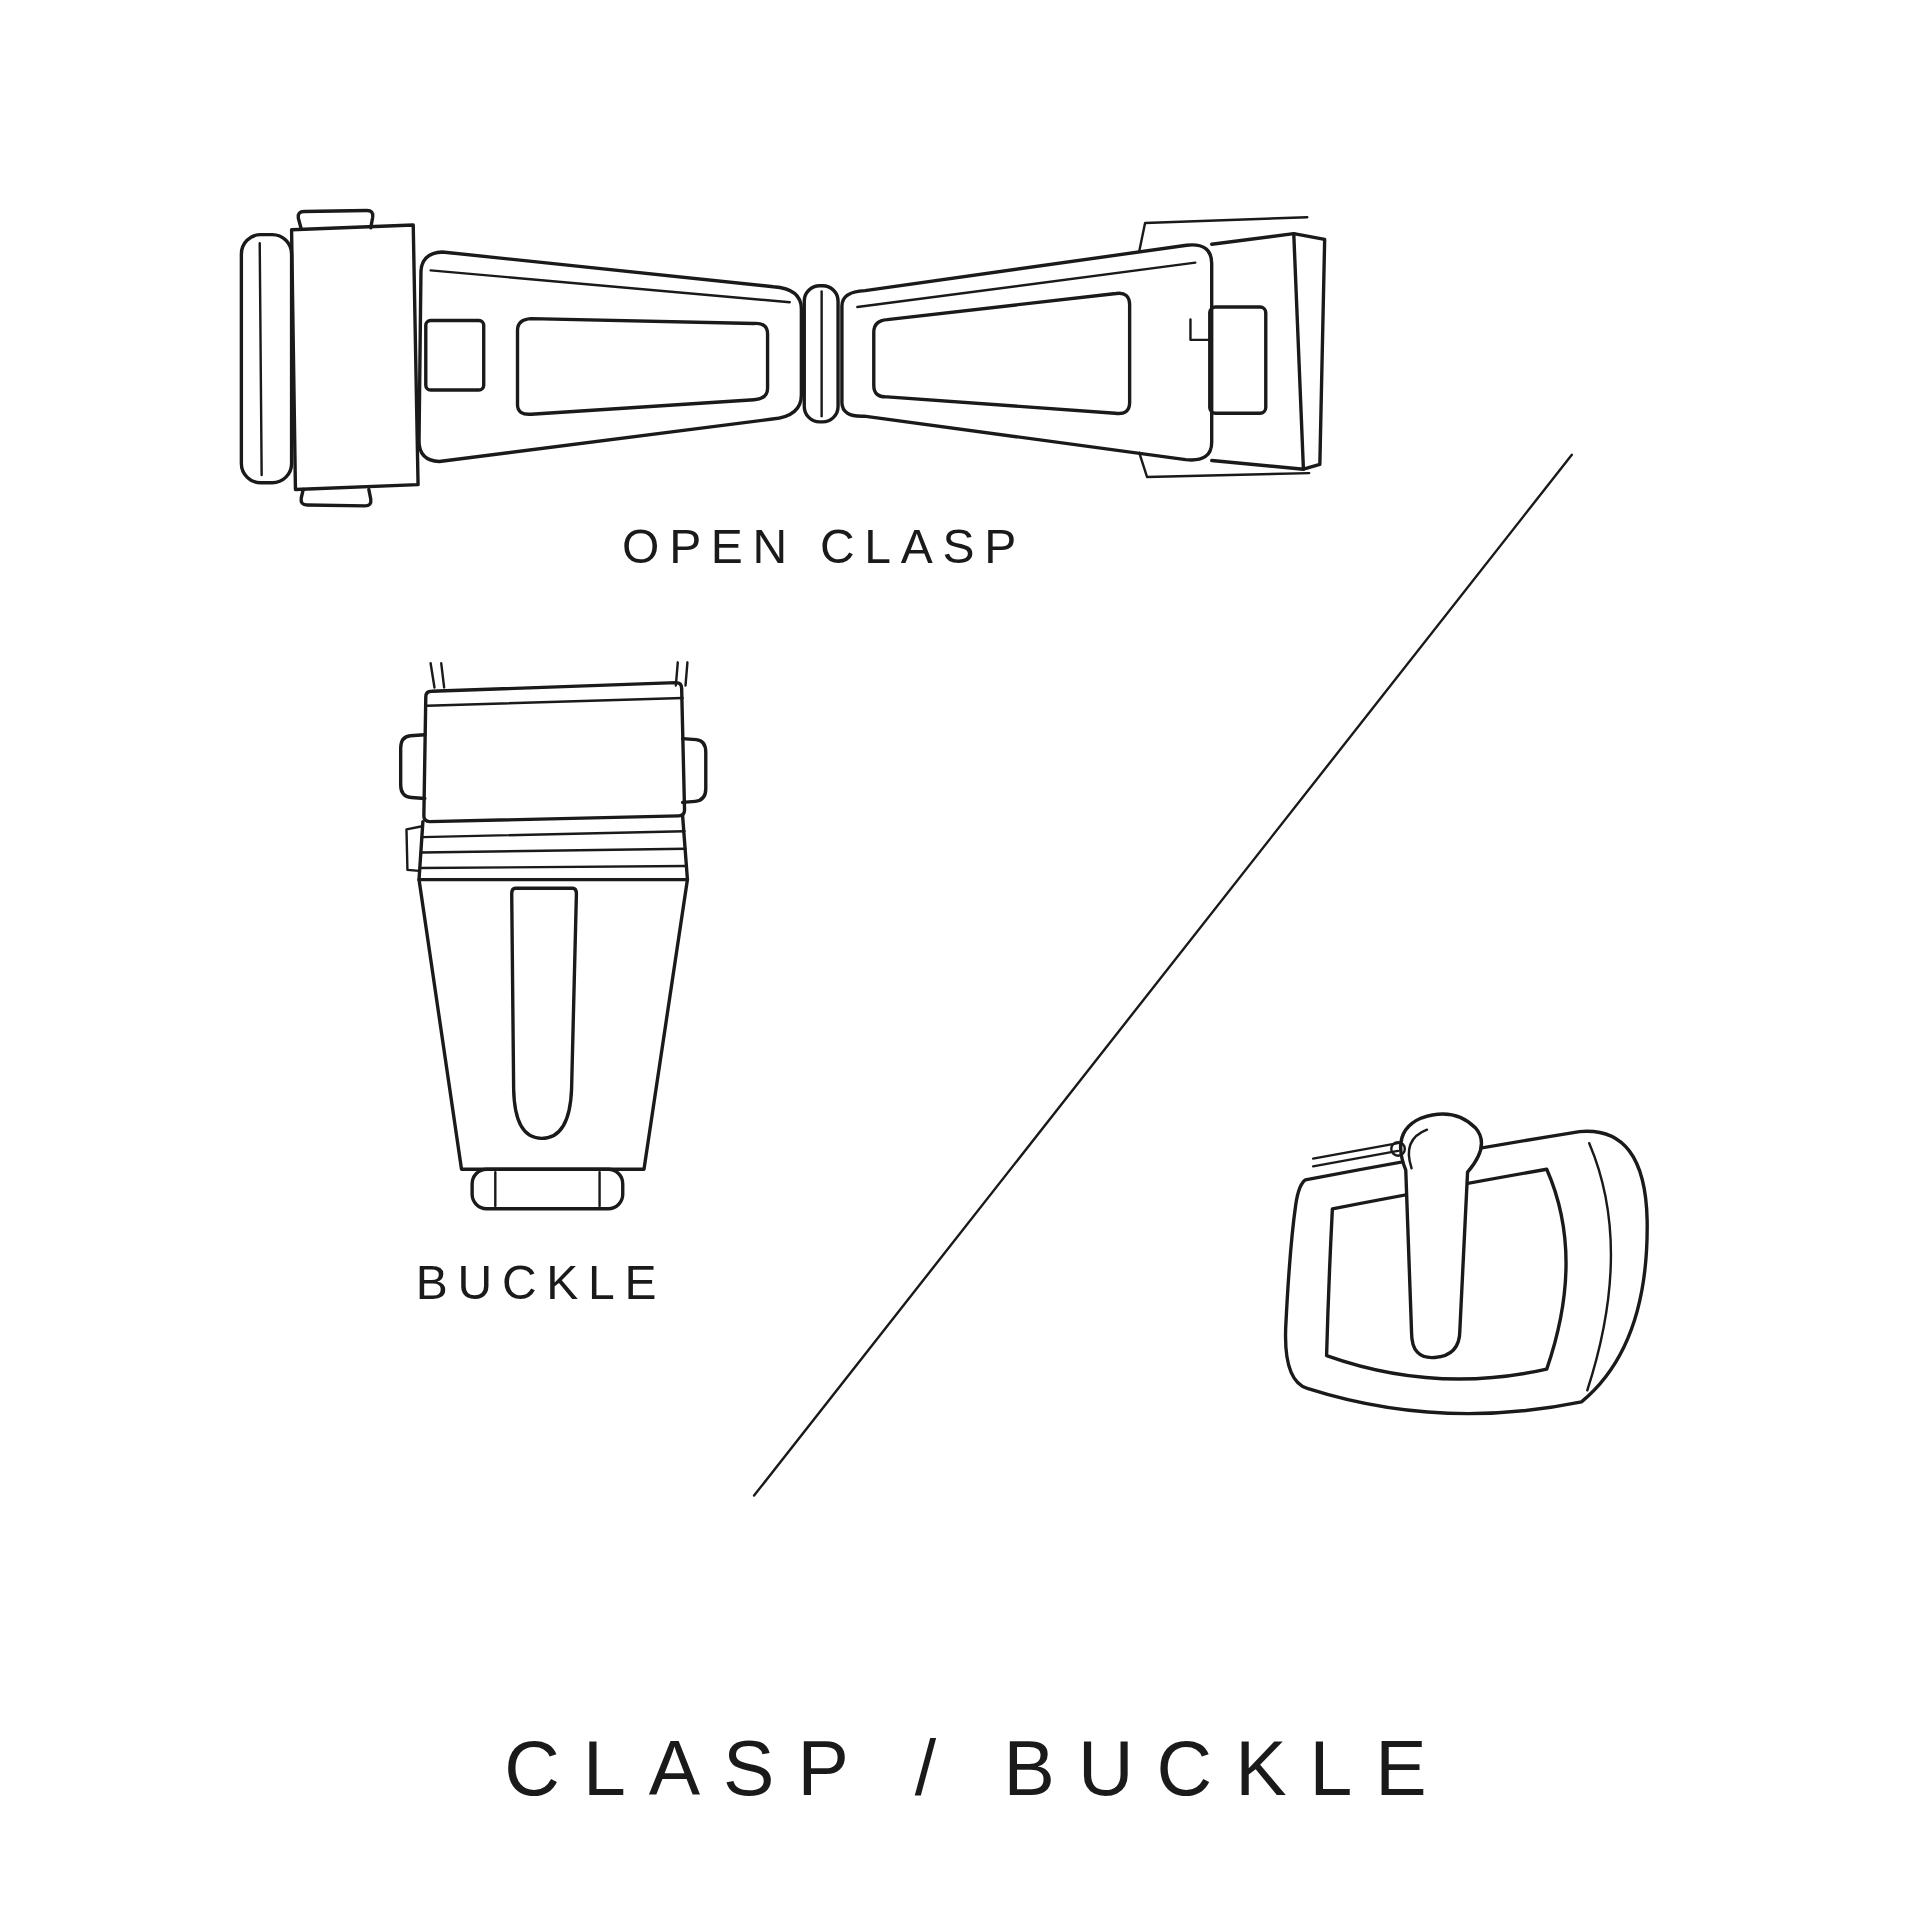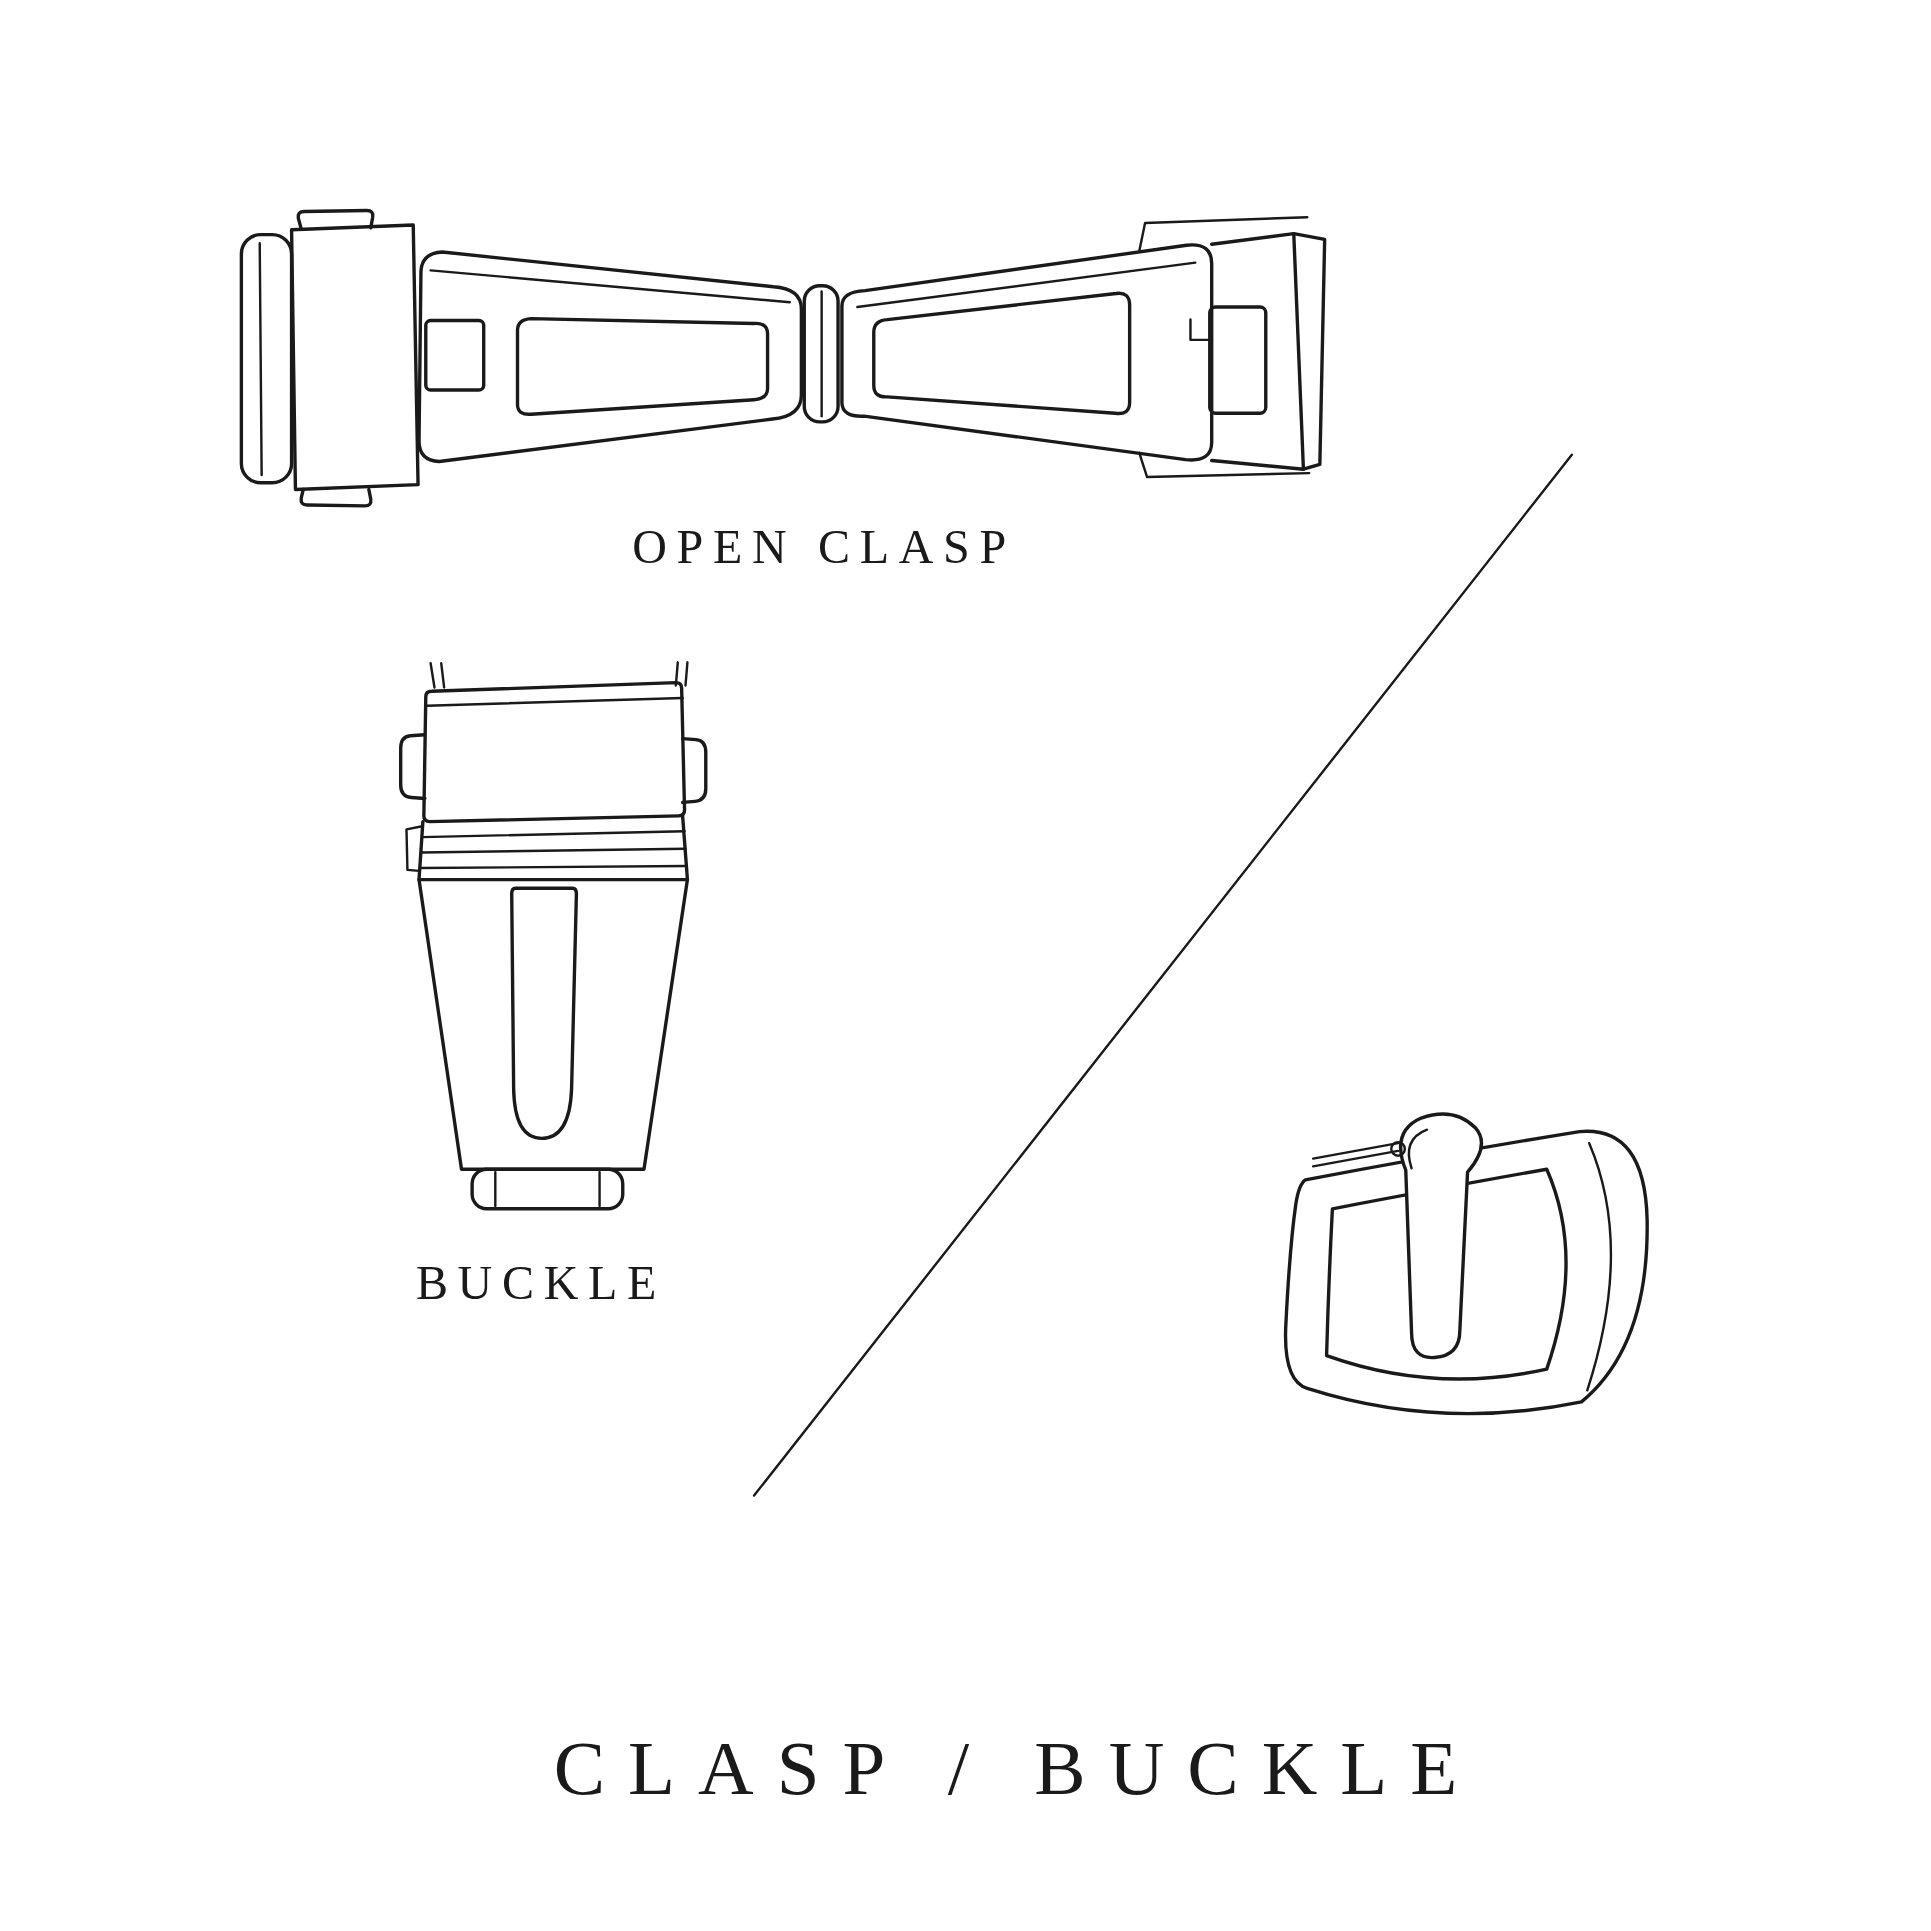--- a/index.html
+++ b/index.html
@@ -3,21 +3,21 @@
 <meta charset="utf-8">
 <style>
   * { margin: 0; padding: 0; box-sizing: border-box; }
   html, body { background: #ffffff; }
   .canvas {
     position: relative;
     width: 1913px;
     height: 1931px;
     background: var(--bg, #ffffff);
     overflow: hidden;
-    font-family: Liberation Serif, serif;
+    font-family: Liberation Sans, sans-serif;
   }
   .art { position: absolute; left: 0; top: 0; }
   svg .s {
     fill: none;
     stroke: var(--line, #1a1a1a);
     stroke-width: 3.5;
     stroke-linecap: round;
     stroke-linejoin: round;
   }
   svg .thin { stroke-width: 2.5; }
@@ -36,21 +36,20 @@
   #label-closed { left: 541px;  top: 1259px; }
   .title {
     position: absolute;
     transform: translateX(-50%);
     color: var(--text, #1a1a1a);
     font-size: 77px;
     font-weight: 400;
     letter-spacing: 23px;
     line-height: 1;
     white-space: nowrap;
-    margin-left: 40px;
   }
   #label-title { left: 977px; top: 1730px; }
 </style>
 </head>
 <body>
 
 <div class="canvas">
 
   <svg class="art" width="1931" height="1931" viewBox="0 0 2000 2000">
 

